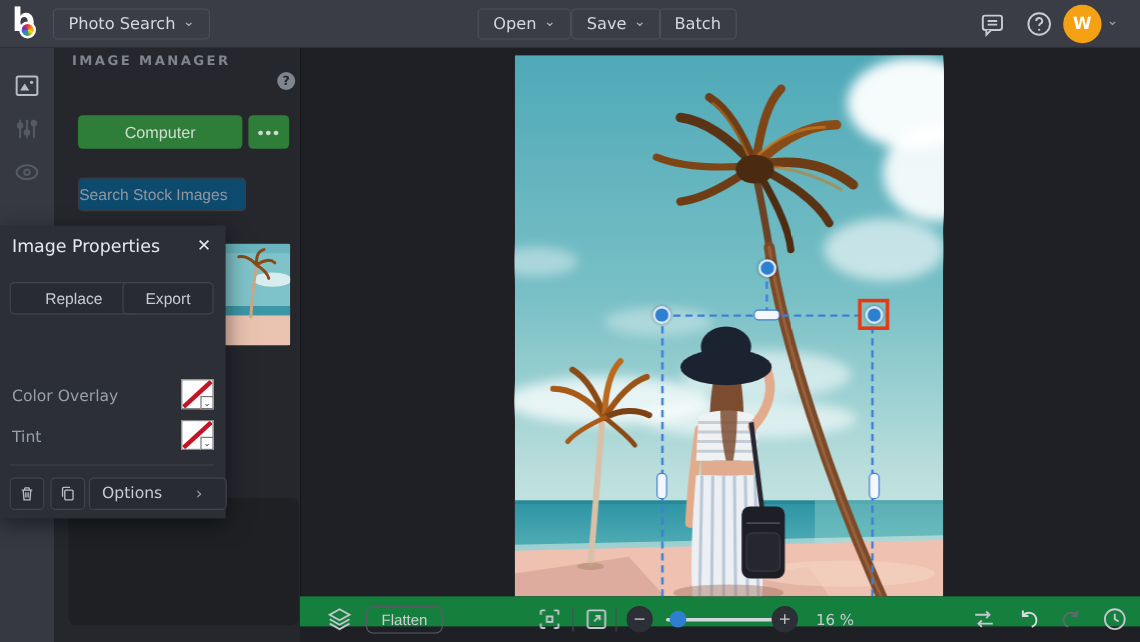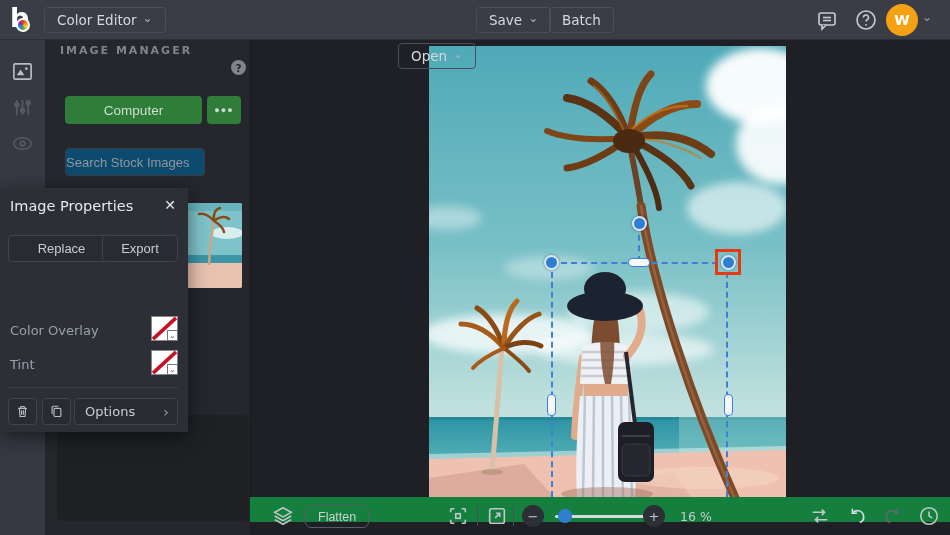--- a/index.html
+++ b/index.html
@@ -63,21 +63,21 @@
     border:1px solid #888; cursor:pointer; }
   .swatch svg { position:absolute; left:0; top:0; width:100%; height:100%; }
   .swatch .dd { position:absolute; right:-1px; bottom:-1px; width:11px; height:11px; background:#fff;
     border:1px solid #777; font-size:7px; color:#333; display:flex; align-items:center;
     justify-content:center; }
   .popup-divider { position:absolute; left:8px; top:199px; width:170px; height:1px; background:#3c3f47; }
   .iconbtn { position:absolute; top:210px; width:29px; height:27px; background:#282b31;
     border:1px solid #41444d; border-radius:4px; color:#b9bdc4; cursor:pointer;
     display:flex; align-items:center; justify-content:center; }
   .iconbtn svg { width:15px; height:15px; }
-  .options-btn { left:74px; top:210px; width:104px; display:flex; align-items:center;
+  .options-btn { left:74px; top:210px; width:115px; display:flex; align-items:center;
     justify-content:flex-start; padding:0 10px;gap:28px; }
   .options-btn .arr { color:#9aa0a8; font-size:14px; }
 
   
   .canvas { position:absolute; left:250px; top:40px; width:700px; height:457px; background:#1e2025;
     border-left:1px solid #16181c; z-index:1; overflow:hidden; }
   .photo { position:absolute; left:178px; top:6px; width:357px; height:451px; }
 
   
   .sel-box { position:absolute; left:300px; top:222px; width:177px; height:235px;
@@ -114,24 +114,24 @@
 <body>
 
 <div id="app">
 
   <div class="topbar">
     <div class="logo">
       <span class="b">b</span>
       <span class="wheel"></span>
     </div>
     <div class="tbtn" style="left:44px;">
-      <span>Color Editor</span>
+      <span>Photo Search</span>
       <span class="chev">⌄</span>
     </div>
-    <div class="tbtn" style="left:398px;margin-top:36px;">
+    <div class="tbtn" style="left:398px;">
       <span>Open</span>
       <span class="chev">⌄</span>
     </div>
     <div class="tbtn" style="left:476px;">
       <span>Save</span>
       <span class="chev">⌄</span>
     </div>
     <div class="tbtn" style="left:549px;">
       <span>Batch</span>
     </div>

